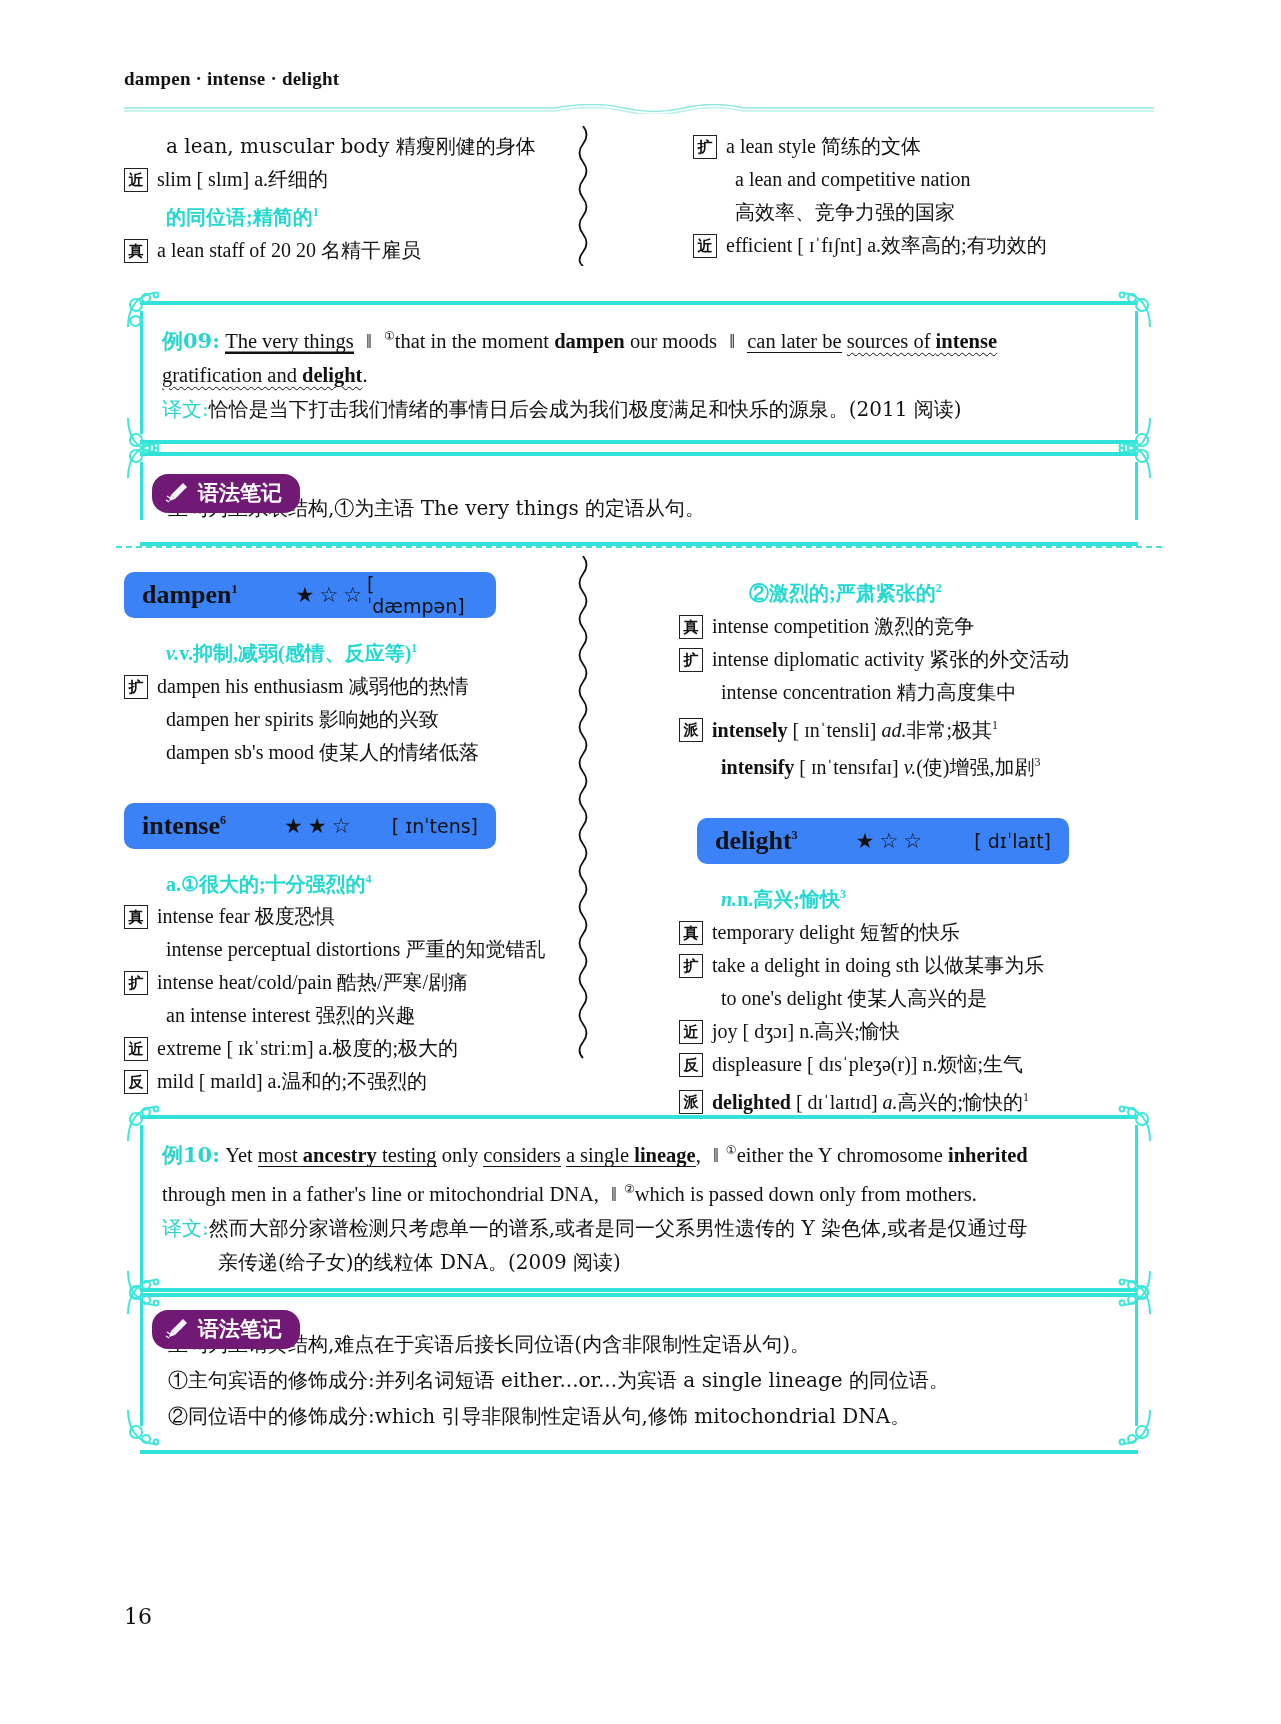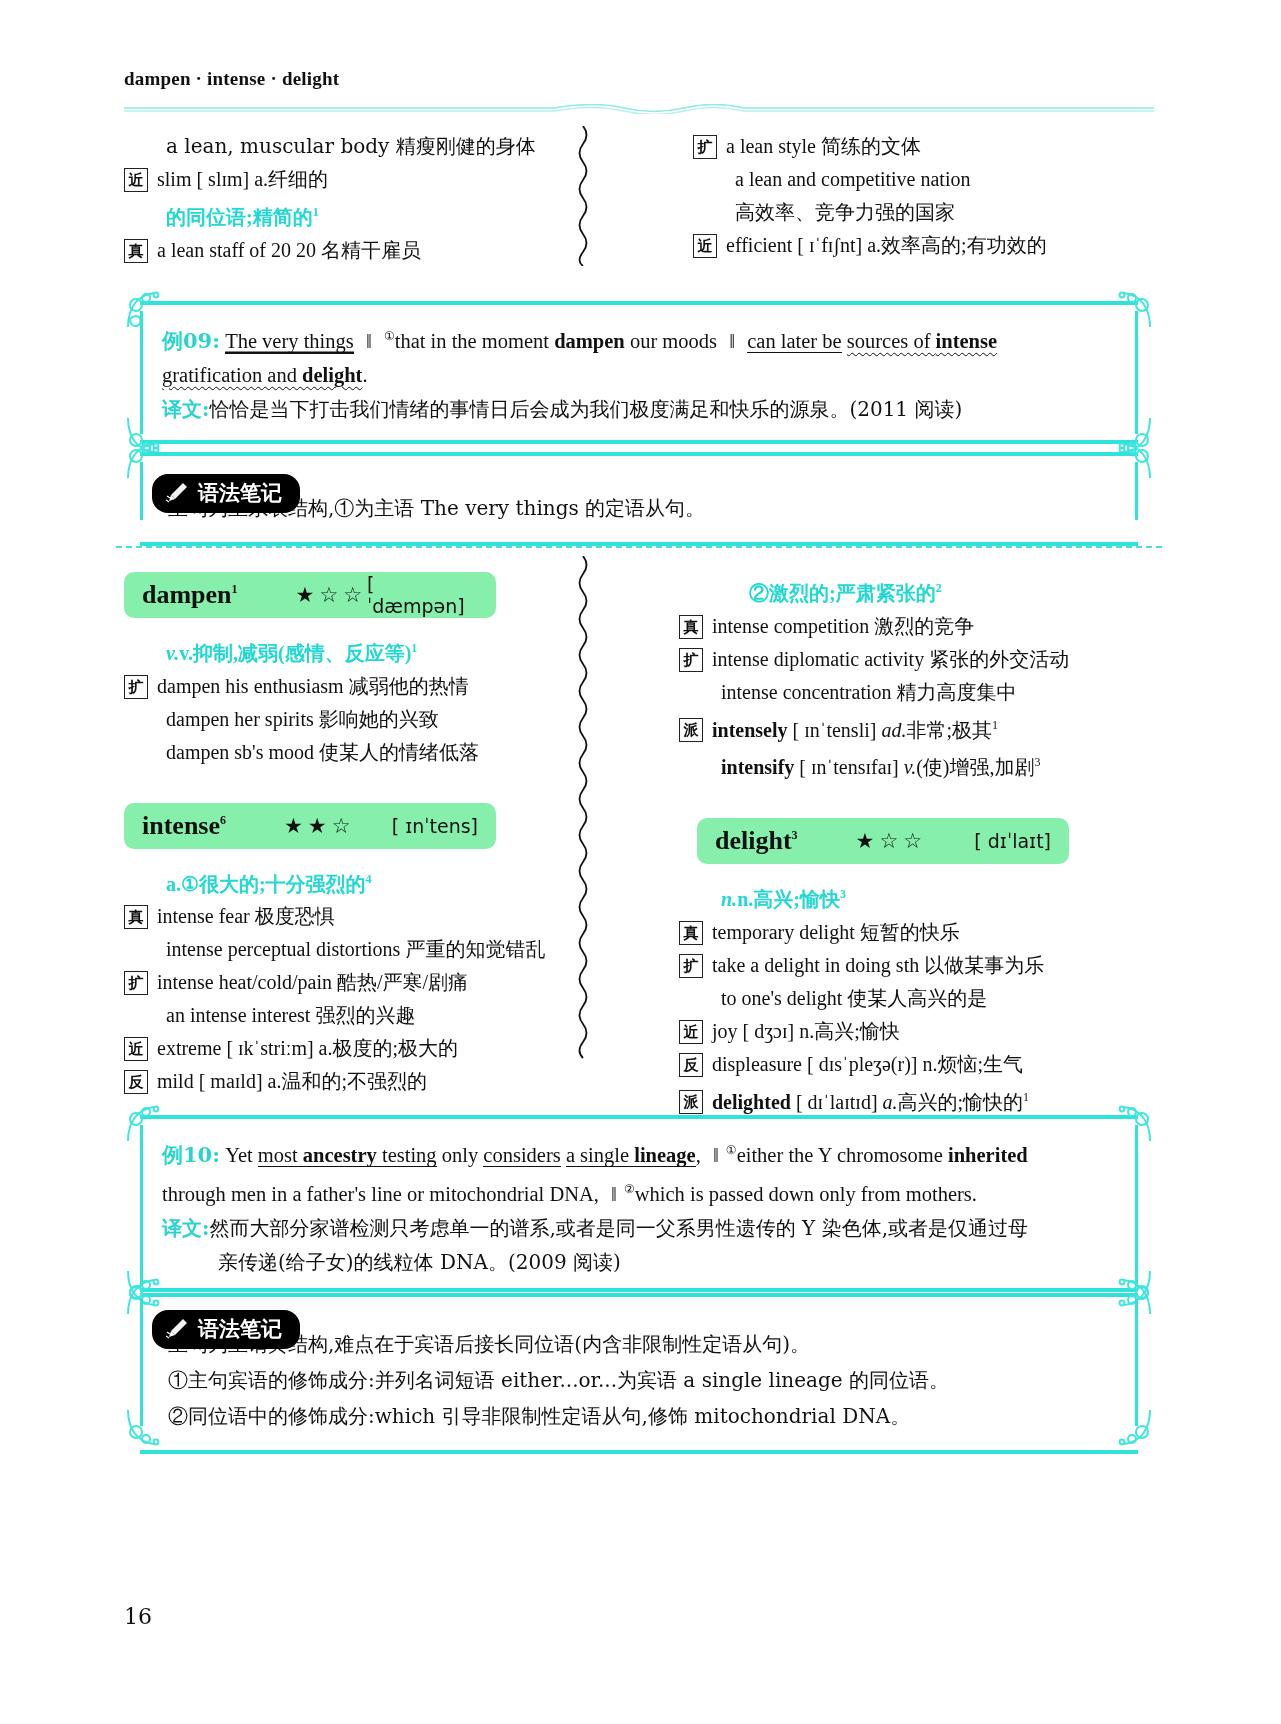--- a/index.html
+++ b/index.html
@@ -63,41 +63,41 @@
   .c-bl { left:6px; bottom:-14px; transform:scaleY(-1); }
   .c-br { right:6px; bottom:-14px; transform:scale(-1,-1); }
   .exinner { padding:14px 46px 14px 46px; }
   .exlabel { color:#2ad3cb; font-weight:bold; font-size:21px; font-family:"DejaVu Serif",serif; }
   .exline { font-size:20.5px; line-height:34px; }
   .u-single { border-bottom:1.6px solid #111; }
   .u-double { border-bottom:1.6px solid #111; box-shadow: inset 0 -6px 0 -4.4px #111; padding-bottom:1px;}
   .wavy { text-decoration: underline wavy #111; text-underline-offset:4px; text-decoration-thickness:1.2px; }
   .bars { font-size:21px; padding:0 7px; }
   .trans { font-size:20px; line-height:34px; font-family:"DejaVu Serif",serif; }
-  .translabel { color:#2ad3cb; font-weight:bold; }
+  .translabel { color:#2ad3cb; font-weight:normal; }
 
   
   .gnote { position:absolute; left:116px; width:1046px; }
   .gnote .topline { height:4px; background:#2fe3da; margin-left:24px; margin-right:24px; }
   .gnote .botline { height:4px; background:#2fe3da; margin-left:24px; margin-right:24px; }
   .gnote .leftline { position:absolute; left:24px; top:10px; bottom:10px; width:3px; background:#2fe3da; }
   .gnote .rightline{ position:absolute; right:24px; top:10px; bottom:10px; width:3px; background:#2fe3da; }
   .pill {
     position:absolute; left:36px; top:-22px;
-    background:#000000; color:#ffffff; border-radius:16px;
+    background:#701a75; color:#ffffff; border-radius:16px;
     padding:5px 18px 6px 12px; font-size:21px; font-weight:bold;
     font-family:"DejaVu Serif", serif; display:flex; align-items:center; gap:8px;
     box-shadow:0 0 0 0 rgba(0,0,0,0);
   }
   .pill svg { display:block; }
   .gbody { padding:34px 46px 16px 52px; font-size:20px; line-height:36px; font-family:"DejaVu Serif",serif; }
 
   
   .wordhdr {
-    background:#86efac; border-radius:10px;
+    background:#3b82f6; border-radius:10px;
     display:flex; align-items:center; height:46px;
     padding:0 18px; width:372px;
   }
   .wordhdr .w { font-size:26px; font-weight:bold; font-family:"Liberation Serif",serif; }
   .wordhdr .stars { margin-left:58px; font-size:21px; letter-spacing:5px; color:#111; font-family:"DejaVu Sans",sans-serif;}
   .wordhdr .ph { margin-left:auto; font-size:19px; font-family:"DejaVu Sans",sans-serif; }
 
   
   .dashrule { position:absolute; left:116px; width:1046px; border-top:2px dashed #49e0d8; }
 

